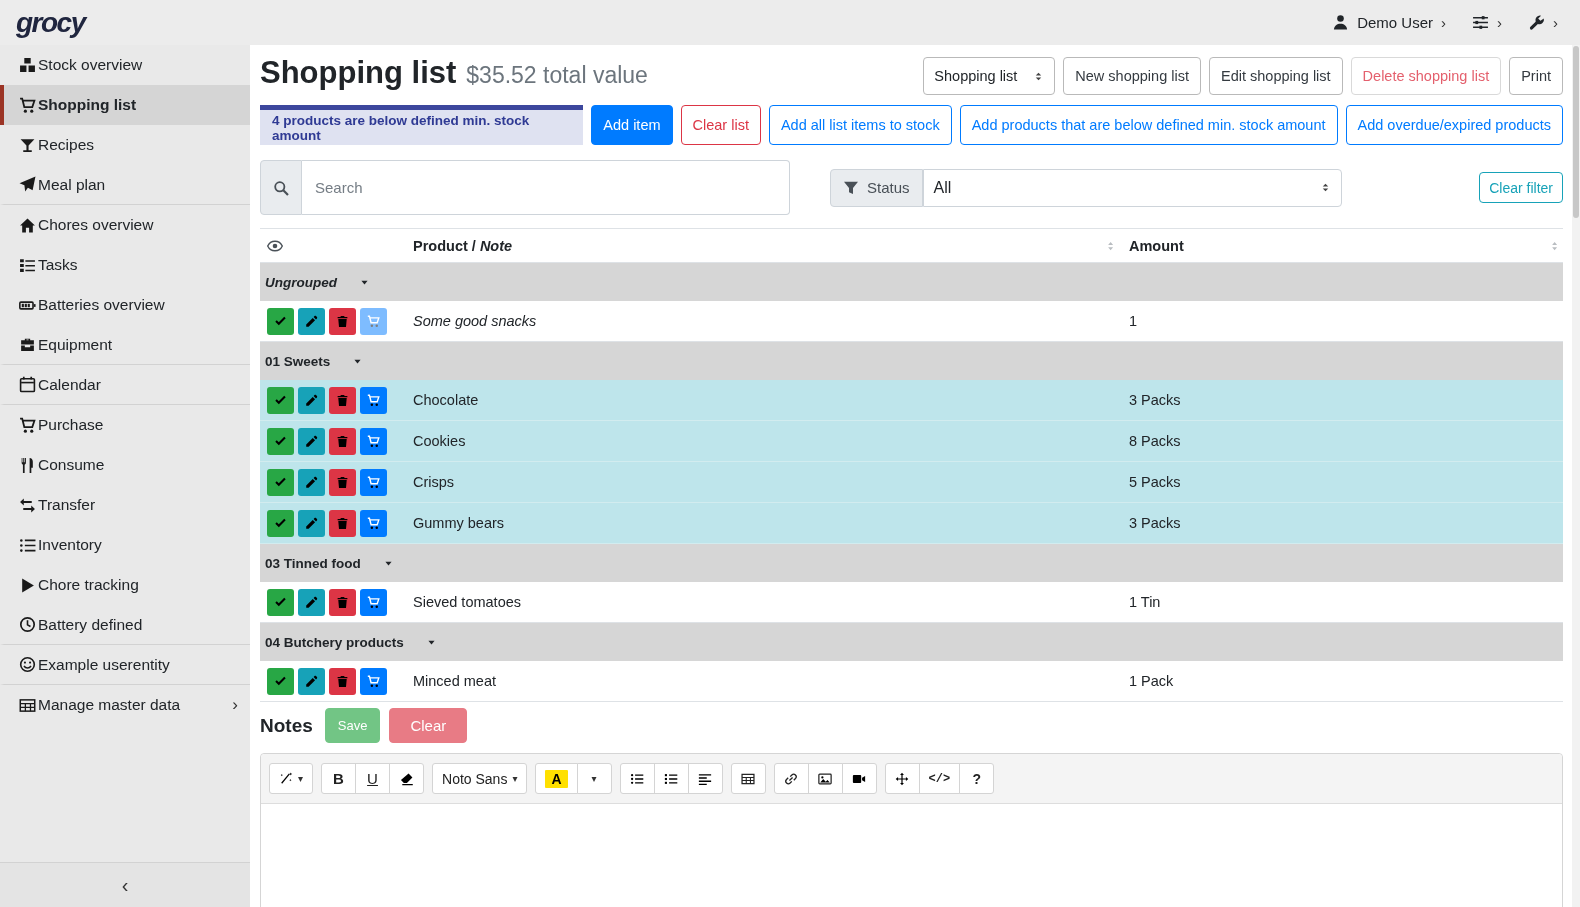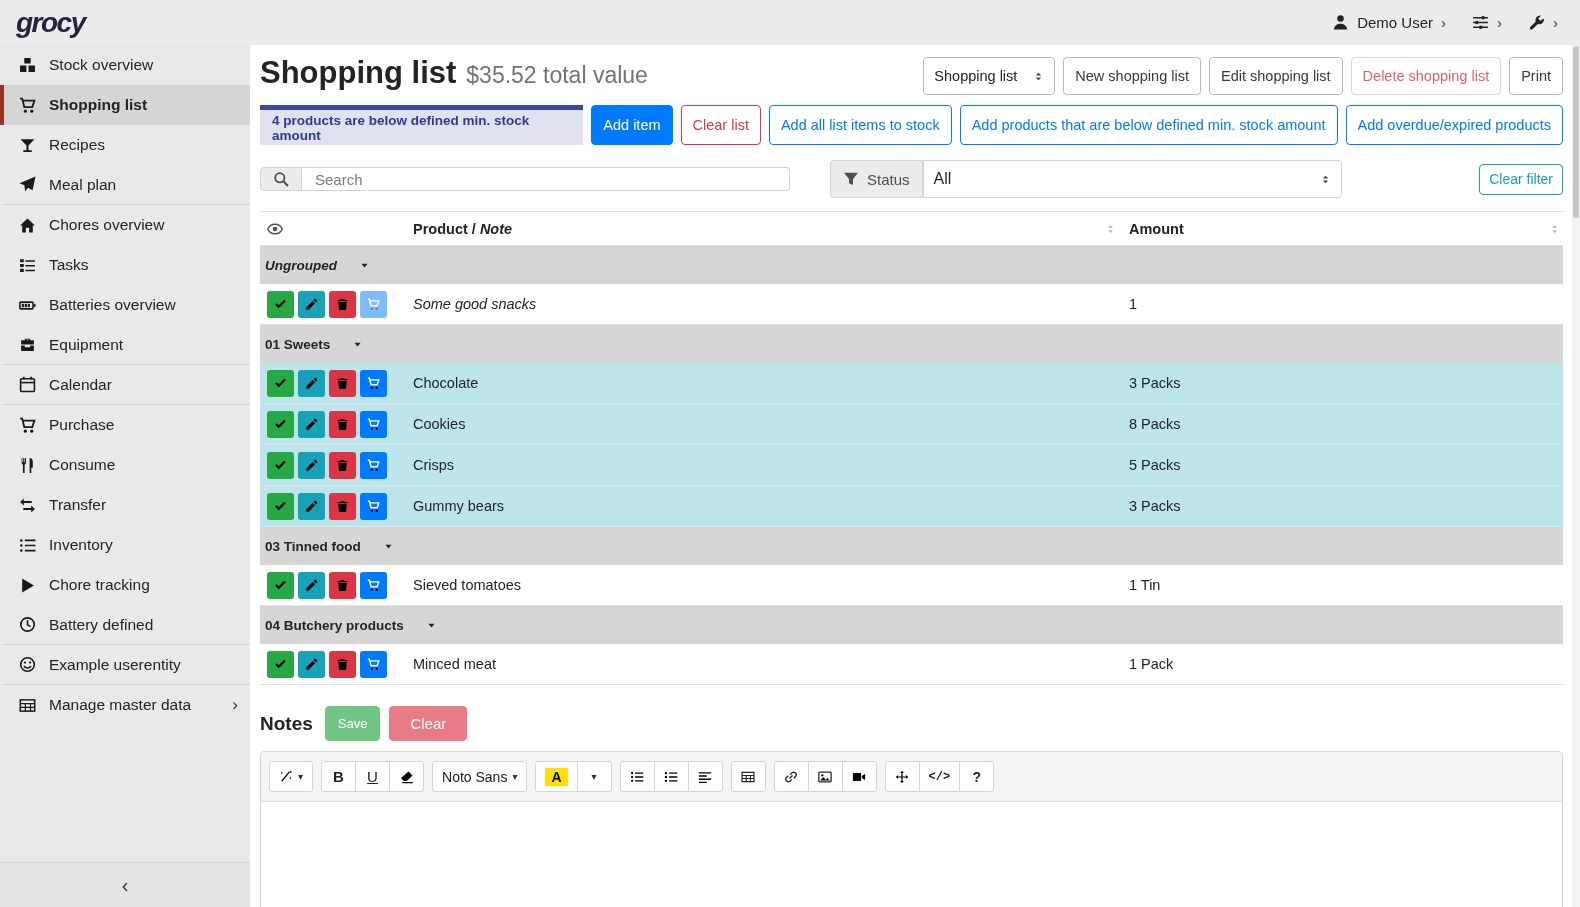--- a/index.html
+++ b/index.html
@@ -12,21 +12,21 @@
   
   .topbar{position:absolute;top:0;left:0;width:1580px;height:45px;background:#ececec;display:flex;align-items:center;justify-content:space-between;padding:0 22px 0 16px;z-index:5}
   .logo{font-weight:bold;font-style:italic;font-size:28px;letter-spacing:-1.5px;color:#20263f;cursor:pointer}
   .topbar-right{display:flex;align-items:flex-end;gap:26px}
   .top-menu{display:flex;align-items:center;gap:8px;font-size:15px;cursor:pointer;color:#212529}
   .top-menu .icon svg{width:17px;height:17px}
   .top-chev{font-size:15px;color:#333}
 
   
   .sidebar{position:absolute;top:45px;left:0;width:250px;height:862px;background:#e9e9e9;display:flex;flex-direction:column}
-  .side-item{display:flex;align-items:center;gap:12px;height:40px;padding:0 12px 0 13px;font-size:15.5px;cursor:pointer;border-left:4px solid transparent}
+  .side-item{display:flex;align-items:center;gap:1px;height:40px;padding:0 12px 0 13px;font-size:15.5px;cursor:pointer;border-left:4px solid transparent}
   .side-item .icon{width:20px;color:#1a1a1a}
   .side-item .icon svg{width:17px;height:17px}
   .side-item.active{background:#d5d5d5;border-left-color:var(--active-border,#9b3425);font-weight:bold}
   .side-item.divider{border-bottom:1px solid #d2d2d2}
   .side-chevron{margin-left:auto;font-size:17px;color:#333}
   .sidebar-collapse{margin-top:auto;height:45px;border-top:1px solid #d2d2d2;display:flex;align-items:center;justify-content:center;font-size:20px;color:#333;cursor:pointer;background:#e4e4e4}
 
   
   main{position:absolute;top:45px;left:250px;width:1322px;height:862px;padding:8px 9px 0 10px;background:#fff;overflow:hidden}
   .page-head{display:flex;justify-content:space-between;align-items:flex-start;margin-top:2px}
@@ -40,21 +40,21 @@
   .btn-outline-danger{color:var(--danger,#dc3545);border-color:var(--danger,#dc3545)}
   .btn-outline-primary{color:var(--primary,#007bff);border-color:var(--primary,#007bff)}
   .select-box{height:38px;min-width:132px;border:1px solid #b9b9b9;border-radius:4px;background:#fff;display:flex;align-items:center;justify-content:space-between;gap:10px;padding:0 10px;font-size:14.5px;cursor:pointer}
   .sel-caret svg{width:11px;height:11px;fill:#444}
 
   .action-row{display:flex;gap:8px;margin-top:10px;align-items:stretch;height:40px}
   .alert-strip{width:352px;background:var(--alert-bg,#dfe2f1);border-top:5px solid var(--alert-bar,#3c479d);color:var(--alert-text,#2f3a94);font-weight:bold;font-size:13.5px;display:flex;align-items:center;padding:0 12px}
   .action-row .btn{height:auto}
 
   .filter-row{display:flex;align-items:center;margin-top:15px}
-  .search-group{display:flex;width:530px;height:24px}
+  .search-group{display:flex;width:530px;height:55px}
   .input-prefix{background:#e9ecef;border:1px solid #ced4da;border-radius:4px 0 0 4px;display:flex;align-items:center;justify-content:center;padding:0 12px;color:#495057;gap:8px;font-size:15px}
   .search-group .input-prefix{width:42px}
   .search-input{flex:1;border:1px solid #ced4da;border-left:0;border-radius:0 4px 4px 0;padding:0 13px;font-size:15px;color:#495057;outline:none;min-width:0}
   .search-input::placeholder{color:#757d85}
   .status-group{display:flex;margin-left:40px;width:512px;height:38px}
   .status-select{flex:1;border-radius:0 4px 4px 0;border-color:#ced4da;min-width:0;font-size:16px}
   .btn-clear-filter{margin-left:auto;height:31px;padding:0 9px;border-radius:4px;border:1px solid var(--info,#17a2b8);color:var(--info,#17a2b8);background:#fff;font-size:14px}
 
   
   .list-table{margin-top:13px}
@@ -70,21 +70,21 @@
   .t-group.it{font-style:italic}
   .t-group .icon svg{width:11px;height:11px}
   .t-row{display:flex;align-items:center;height:41px;border-bottom:1px solid #dee2e6;background:#fff}
   .t-row.hl{background:var(--hl,#bee5eb);border-bottom-color:#d2ecef}
   .rbtn{width:27px;height:27px;border-radius:3px;display:inline-flex;align-items:center;justify-content:center;color:#fff;margin-right:4px;cursor:pointer}
   .rbtn svg{width:13px;height:13px}
   .rbtn.muted{opacity:.5}
   .col-product.note{font-style:italic}
 
   
-  .notes-head{display:flex;align-items:center;gap:9px;margin-top:21px}
+  .notes-head{display:flex;align-items:center;gap:9px;margin-top:6px}
   .notes-head h2{font-size:19px;font-weight:bold;margin-right:3px}
   .btn-save{background:var(--success,#28a745);border:1px solid var(--success,#28a745);color:#fff;height:35px;padding:0 12px;border-radius:4px;font-size:13px;opacity:.65}
   .btn-clear{background:var(--danger,#dc3545);border:1px solid var(--danger,#dc3545);color:#fff;height:35px;padding:0 20px;border-radius:4px;font-size:15px;opacity:.65}
   .note-editor{margin-top:10px;border:1px solid #d5d5d5;border-radius:4px 4px 0 0}
   .note-toolbar{background:#f4f4f4;padding:9px 8px;display:flex;gap:8px;border-bottom:1px solid #ddd;border-radius:4px 4px 0 0}
   .btn-group{display:flex}
   .tb-btn{min-width:35px;height:31px;background:#fff;border:1px solid #d4d4d4;display:inline-flex;align-items:center;justify-content:center;gap:5px;padding:0 9px;font-size:14px;color:#222;cursor:pointer}
   .btn-group .tb-btn+.tb-btn{margin-left:-1px}
   .btn-group .tb-btn:first-child{border-radius:3px 0 0 3px}
   .btn-group .tb-btn:last-child{border-radius:0 3px 3px 0}

